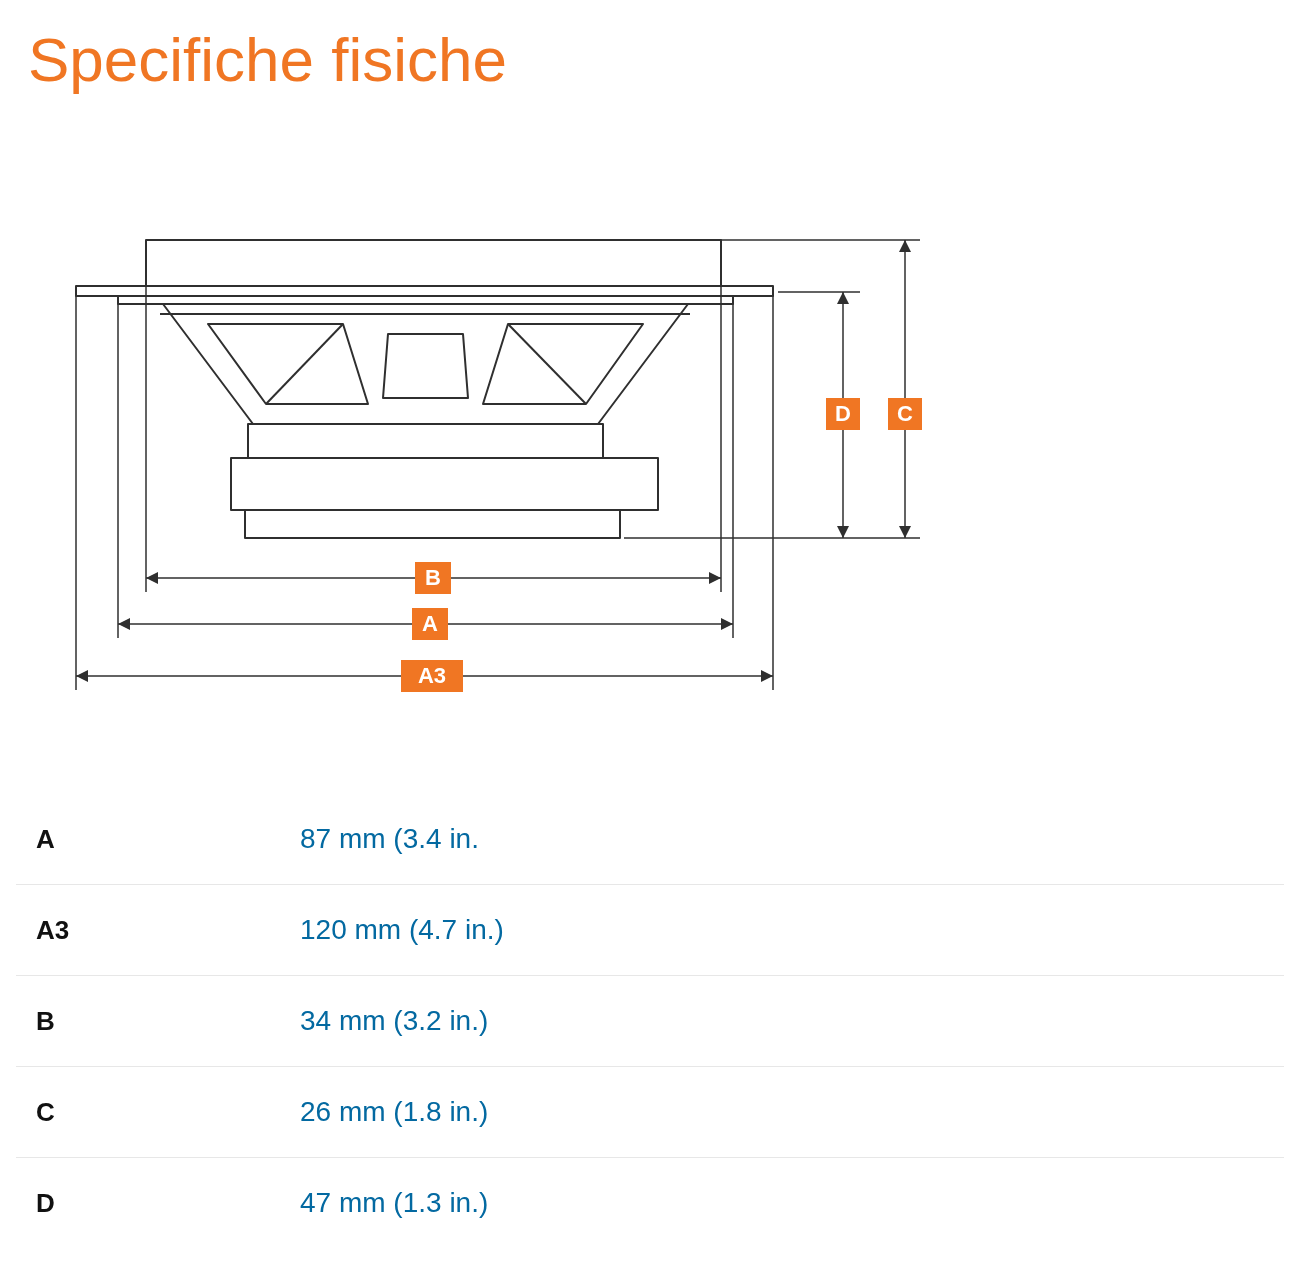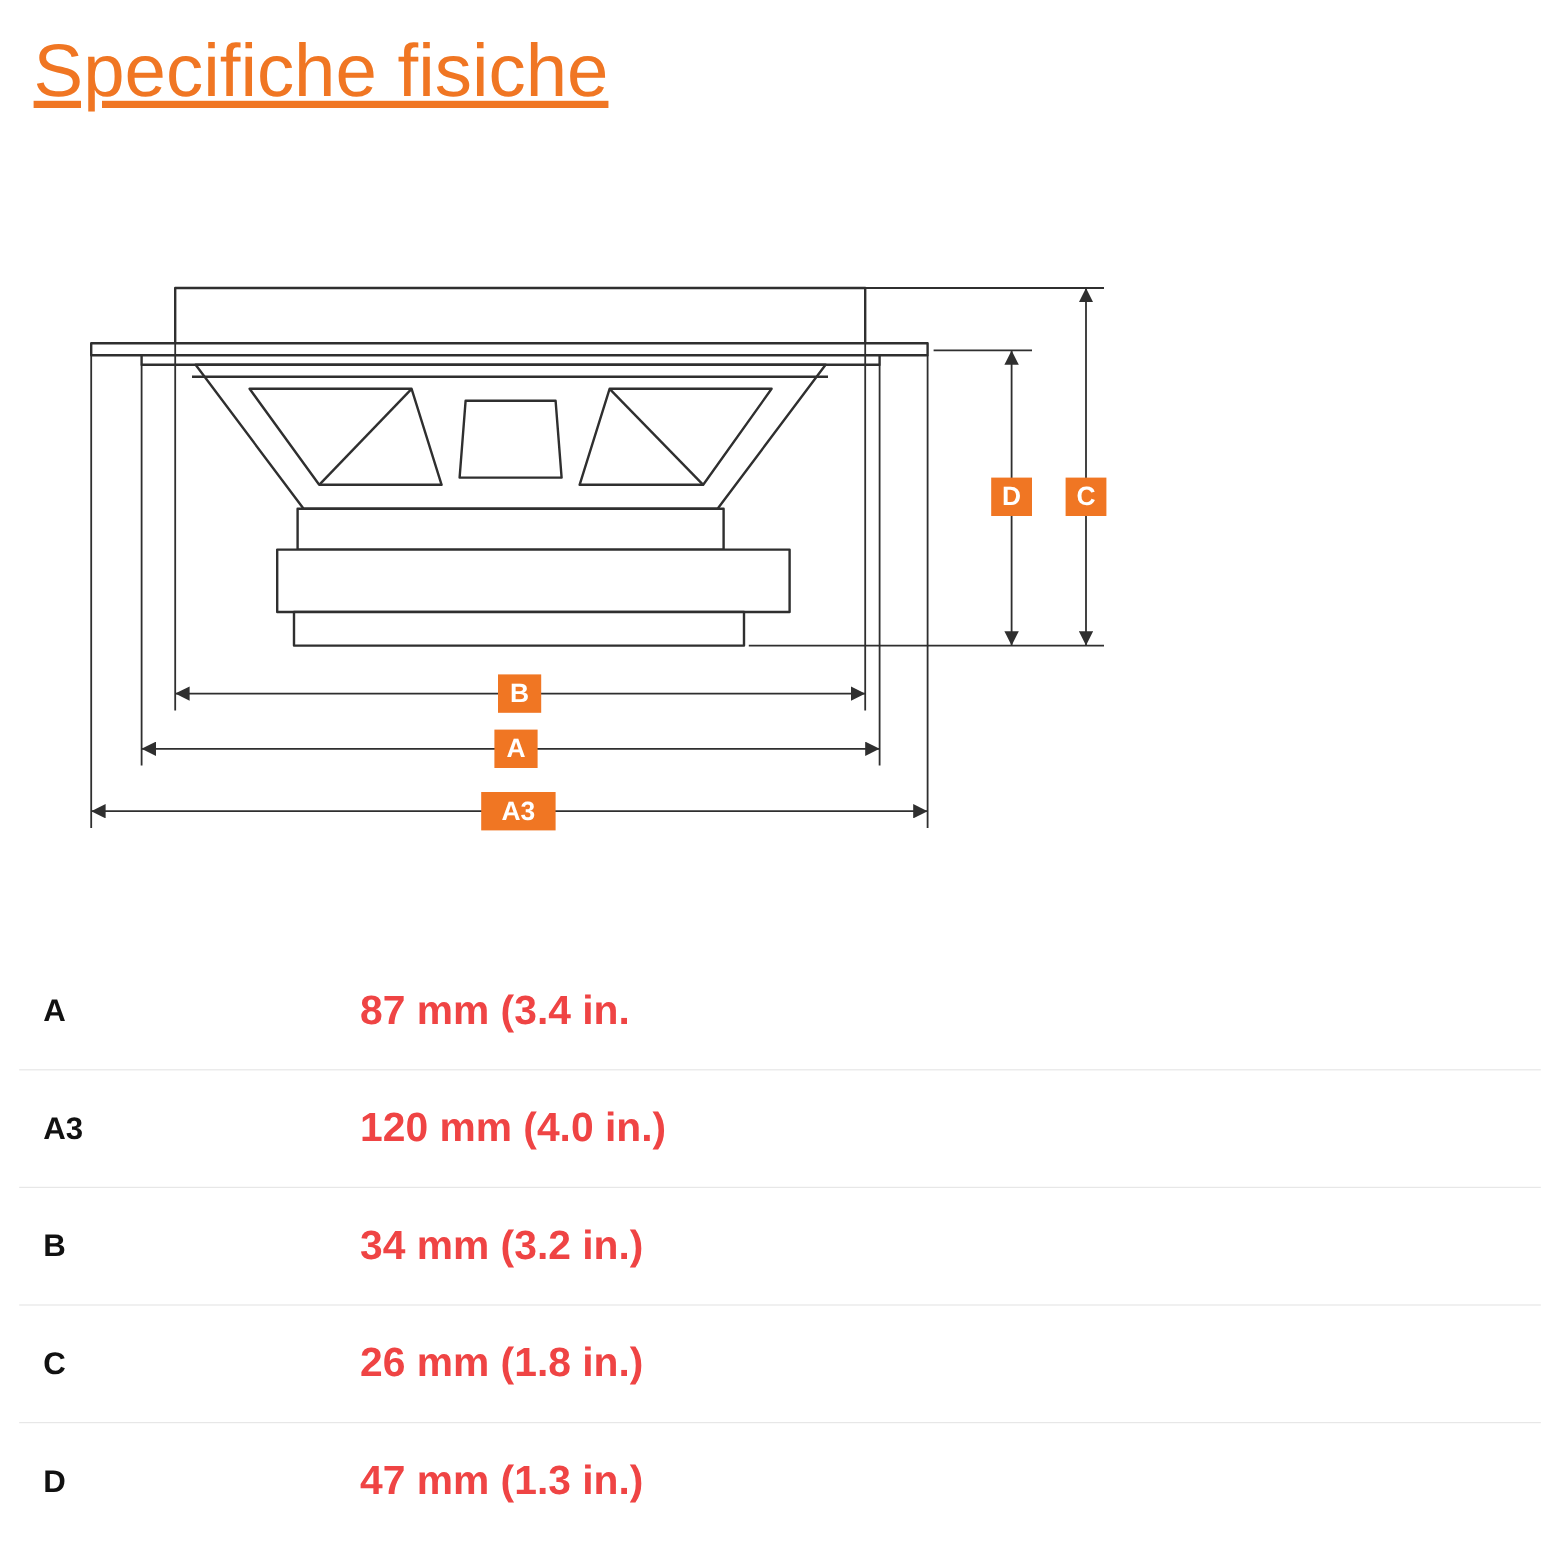--- a/index.html
+++ b/index.html
@@ -10,21 +10,20 @@
     font-family: "Liberation Sans", sans-serif;
     color: #333333;
   }
   .page-title {
     margin: 26px 12px 0 28px;
     font-size: 62px;
     font-weight: 400;
     line-height: 1.1;
     color: #F07623;
     letter-spacing: 0px;
-    text-decoration: underline;
   }
   .diagram-wrap {
     margin: 118px 0 0 38px;
     width: 920px;
     height: 520px;
   }
   svg.diagram { display: block; }
   .spec-table {
     margin: 62px 16px 0 16px;
   }
@@ -35,23 +34,23 @@
     border-bottom: 1px solid #e7e7e7;
   }
   .spec-row:last-child { border-bottom: none; }
   .spec-label {
     width: 264px;
     font-size: 26px;
     font-weight: 700;
     color: #111111;
   }
   .spec-value {
-    font-size: 34px;
-    font-weight: 700;
-    color: #ef4444;
+    font-size: 28px;
+    font-weight: 400;
+    color: #0369a1;
   }
 </style>
 </head>
 <body>
 
 <h1 class="page-title">Specifiche fisiche</h1>
 
 <div class="diagram-wrap">
   <svg class="diagram" viewBox="0 0 920 520" width="920" height="520">
     <defs>
@@ -124,21 +123,21 @@
   </svg>
 </div>
 
 <div class="spec-table">
   <div class="spec-row">
     <div class="spec-label">A</div>
     <div class="spec-value">87 mm (3.4 in.</div>
   </div>
   <div class="spec-row">
     <div class="spec-label">A3</div>
-    <div class="spec-value">120 mm (4.0 in.)</div>
+    <div class="spec-value">120 mm (4.7 in.)</div>
   </div>
   <div class="spec-row">
     <div class="spec-label">B</div>
     <div class="spec-value">34 mm (3.2 in.)</div>
   </div>
   <div class="spec-row">
     <div class="spec-label">C</div>
     <div class="spec-value">26 mm (1.8 in.)</div>
   </div>
   <div class="spec-row">

